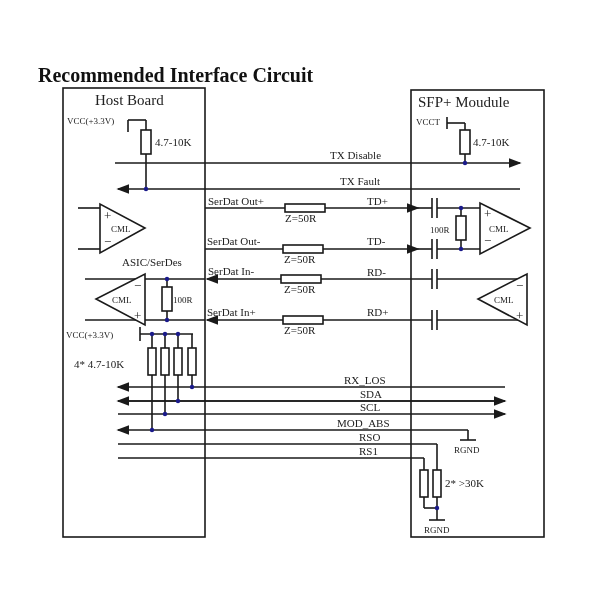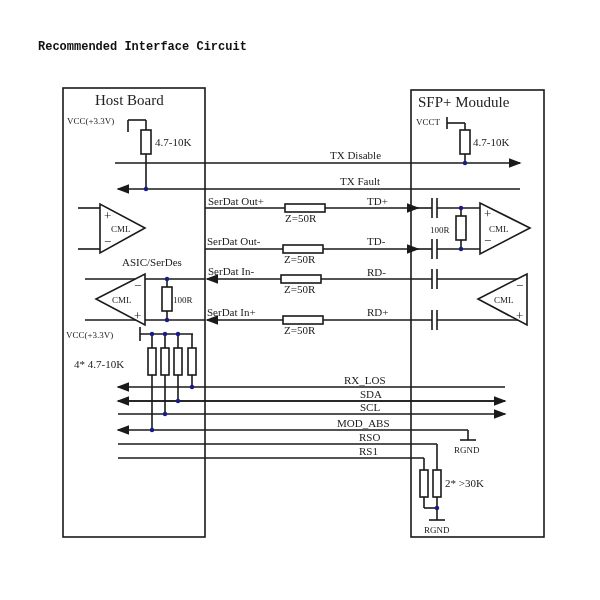--- a/index.html
+++ b/index.html
@@ -1,19 +1,19 @@
 <!DOCTYPE html>
 <html><head>
 <meta charset="utf-8">
 <style>
   html, body { margin: 0; padding: 0; background: #ffffff; }
   body { width: 600px; height: 600px; position: relative; overflow: hidden; }
   .title {
-    position: absolute; left: 38px; top: 40px;
-    font-family: Liberation Mono, monospace; font-weight: bold; font-size: 12px; color: #111;
+    position: absolute; left: 38px; top: 64px;
+    font-family: Liberation Serif, serif; font-weight: bold; font-size: 20px; color: #111;
   }
   svg { position: absolute; left: 0; top: 0; }
   .serif { font-family: "Liberation Serif", serif; fill: #222; }
 </style>
 </head>
 <body>
 
 <div class="title">Recommended Interface Circuit</div>
 
 <svg width="600" height="600" viewBox="0 0 600 600">

